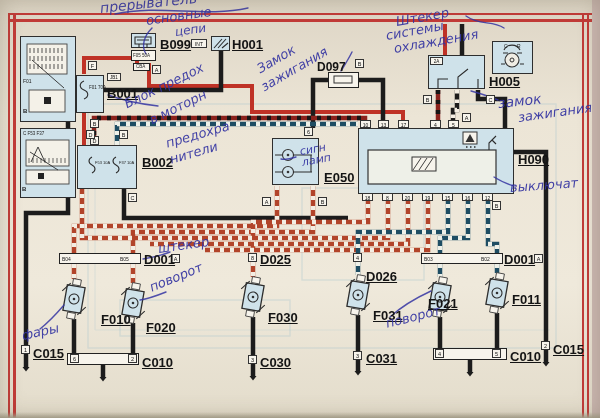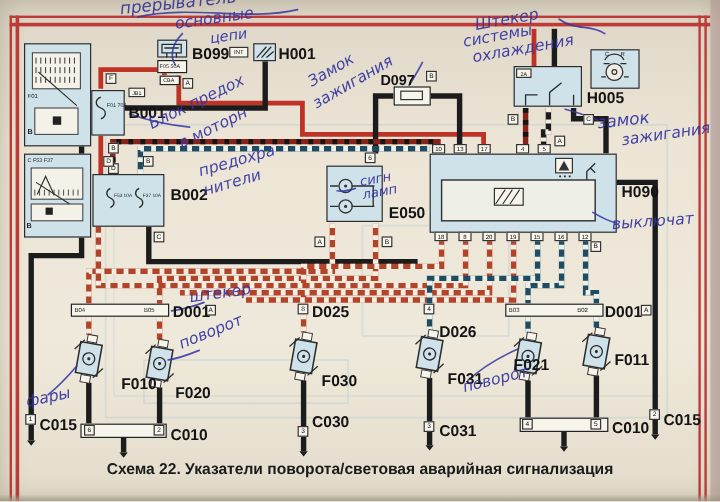--- a/index.html
+++ b/index.html
@@ -6,21 +6,21 @@
   #page{position:relative;width:600px;height:418px;overflow:hidden;
         background:linear-gradient(180deg,#ddd5c5,#ece5d6 28%,#efe9db 68%,#e3dccb);
         font-family:"Liberation Sans",sans-serif;}
   #page::after{content:"";position:absolute;inset:0;box-shadow:inset 0 0 22px rgba(90,80,55,.30);pointer-events:none;}
   svg{position:absolute;left:0;top:0;}
   .comp{position:absolute;background:#cfe2ea;border:1.4px solid #2e2e2e;box-sizing:border-box;}
   .bar{position:absolute;background:#f7f4ec;border:1.2px solid #222;box-sizing:border-box;}
   .pin{position:absolute;width:9px;height:9px;background:#f7f4ec;border:1px solid #333;
        font:5.5px/9px "Liberation Sans",sans-serif;text-align:center;color:#111;box-sizing:border-box;}
   .pinw{position:absolute;background:#f7f4ec;border:1px solid #333;text-align:center;color:#111;box-sizing:border-box;}
-  .lbl{position:absolute;font:bold 13px "Liberation Sans",sans-serif;color:#141414;white-space:nowrap;}
+  .lbl{position:absolute;font:bold 13px "Liberation Sans",sans-serif;color:#141414;white-space:nowrap;text-decoration:underline;}
   .lbl2{position:absolute;font:bold 12px "Liberation Sans",sans-serif;color:#141414;white-space:nowrap;}
   .tiny{position:absolute;font:4.5px "Liberation Sans",sans-serif;color:#222;white-space:nowrap;}
   .tb{position:absolute;font:bold 6px "Liberation Sans",sans-serif;color:#222;}
   .hand{position:absolute;color:#3434a2;font:italic 13px "DejaVu Sans",sans-serif;
         transform-origin:left center;white-space:nowrap;opacity:.92;}
   .frame{position:absolute;background:#c23b38;}
   .cap{position:absolute;left:0;top:383px;width:600px;text-align:center;
        font:bold 13px "Liberation Sans",sans-serif;color:#1a1a1a;}
   .edge{position:absolute;pointer-events:none;}
 </style>
@@ -295,21 +295,21 @@
   <div class="lbl" style="left:366px;top:269px">D026</div>
   <div class="lbl" style="left:504px;top:252px">D001</div>
   <div class="lbl" style="left:101px;top:312px">F010</div>
   <div class="lbl" style="left:146px;top:320px">F020</div>
   <div class="lbl" style="left:268px;top:310px">F030</div>
   <div class="lbl" style="left:373px;top:308px">F031</div>
   <div class="lbl" style="left:428px;top:296px">F021</div>
   <div class="lbl" style="left:512px;top:292px">F011</div>
   <div class="lbl" style="left:33px;top:346px">C015</div>
   <div class="lbl" style="left:142px;top:355px">C010</div>
-  <div class="lbl" style="left:260px;top:344px">C030</div>
+  <div class="lbl" style="left:260px;top:355px">C030</div>
   <div class="lbl" style="left:366px;top:351px">C031</div>
   <div class="lbl" style="left:510px;top:349px">C010</div>
   <div class="lbl" style="left:553px;top:342px">C015</div>
 
   <div class="tiny" style="left:89px;top:85px;width:18px">F01 70A</div>
   <div class="tiny" style="left:133px;top:53px;width:22px">F05 50A</div>
   <div class="tiny" style="left:136px;top:64px">CBA</div>
   <div class="tiny" style="left:95px;top:160px;font-size:4px">F53 10A</div>
   <div class="tiny" style="left:119px;top:160px;font-size:4px">F37 10A</div>
   <div class="tiny" style="left:23px;top:78px;font-size:5px">F01</div>
@@ -334,14 +334,13 @@
   <div class="hand" style="left:510px;top:180px;transform:rotate(-4deg)">выключат</div>
   <div class="hand" style="left:166px;top:136px;transform:rotate(-16deg)">предохра</div>
   <div class="hand" style="left:170px;top:152px;transform:rotate(-16deg)">нители</div>
   <div class="hand" style="left:300px;top:145px;font-size:11px;transform:rotate(-10deg)">сигн</div>
   <div class="hand" style="left:302px;top:156px;font-size:11px;transform:rotate(-10deg)">ламп</div>
   <div class="hand" style="left:158px;top:241px;transform:rotate(-8deg)">штекер</div>
   <div class="hand" style="left:150px;top:280px;transform:rotate(-22deg)">поворот</div>
   <div class="hand" style="left:22px;top:328px;transform:rotate(-12deg)">фары</div>
   <div class="hand" style="left:386px;top:316px;transform:rotate(-14deg)">поворот</div>
 
-  <div class="cap">Схема 22. Указатели поворота/световая аварийная сигнализация</div>
 </div>
 
 </body></html>

